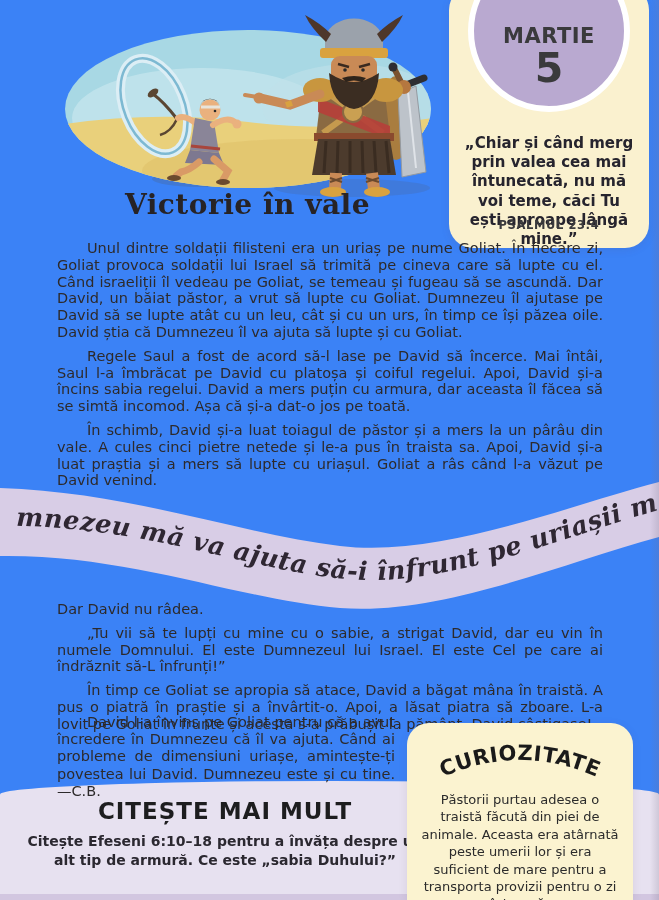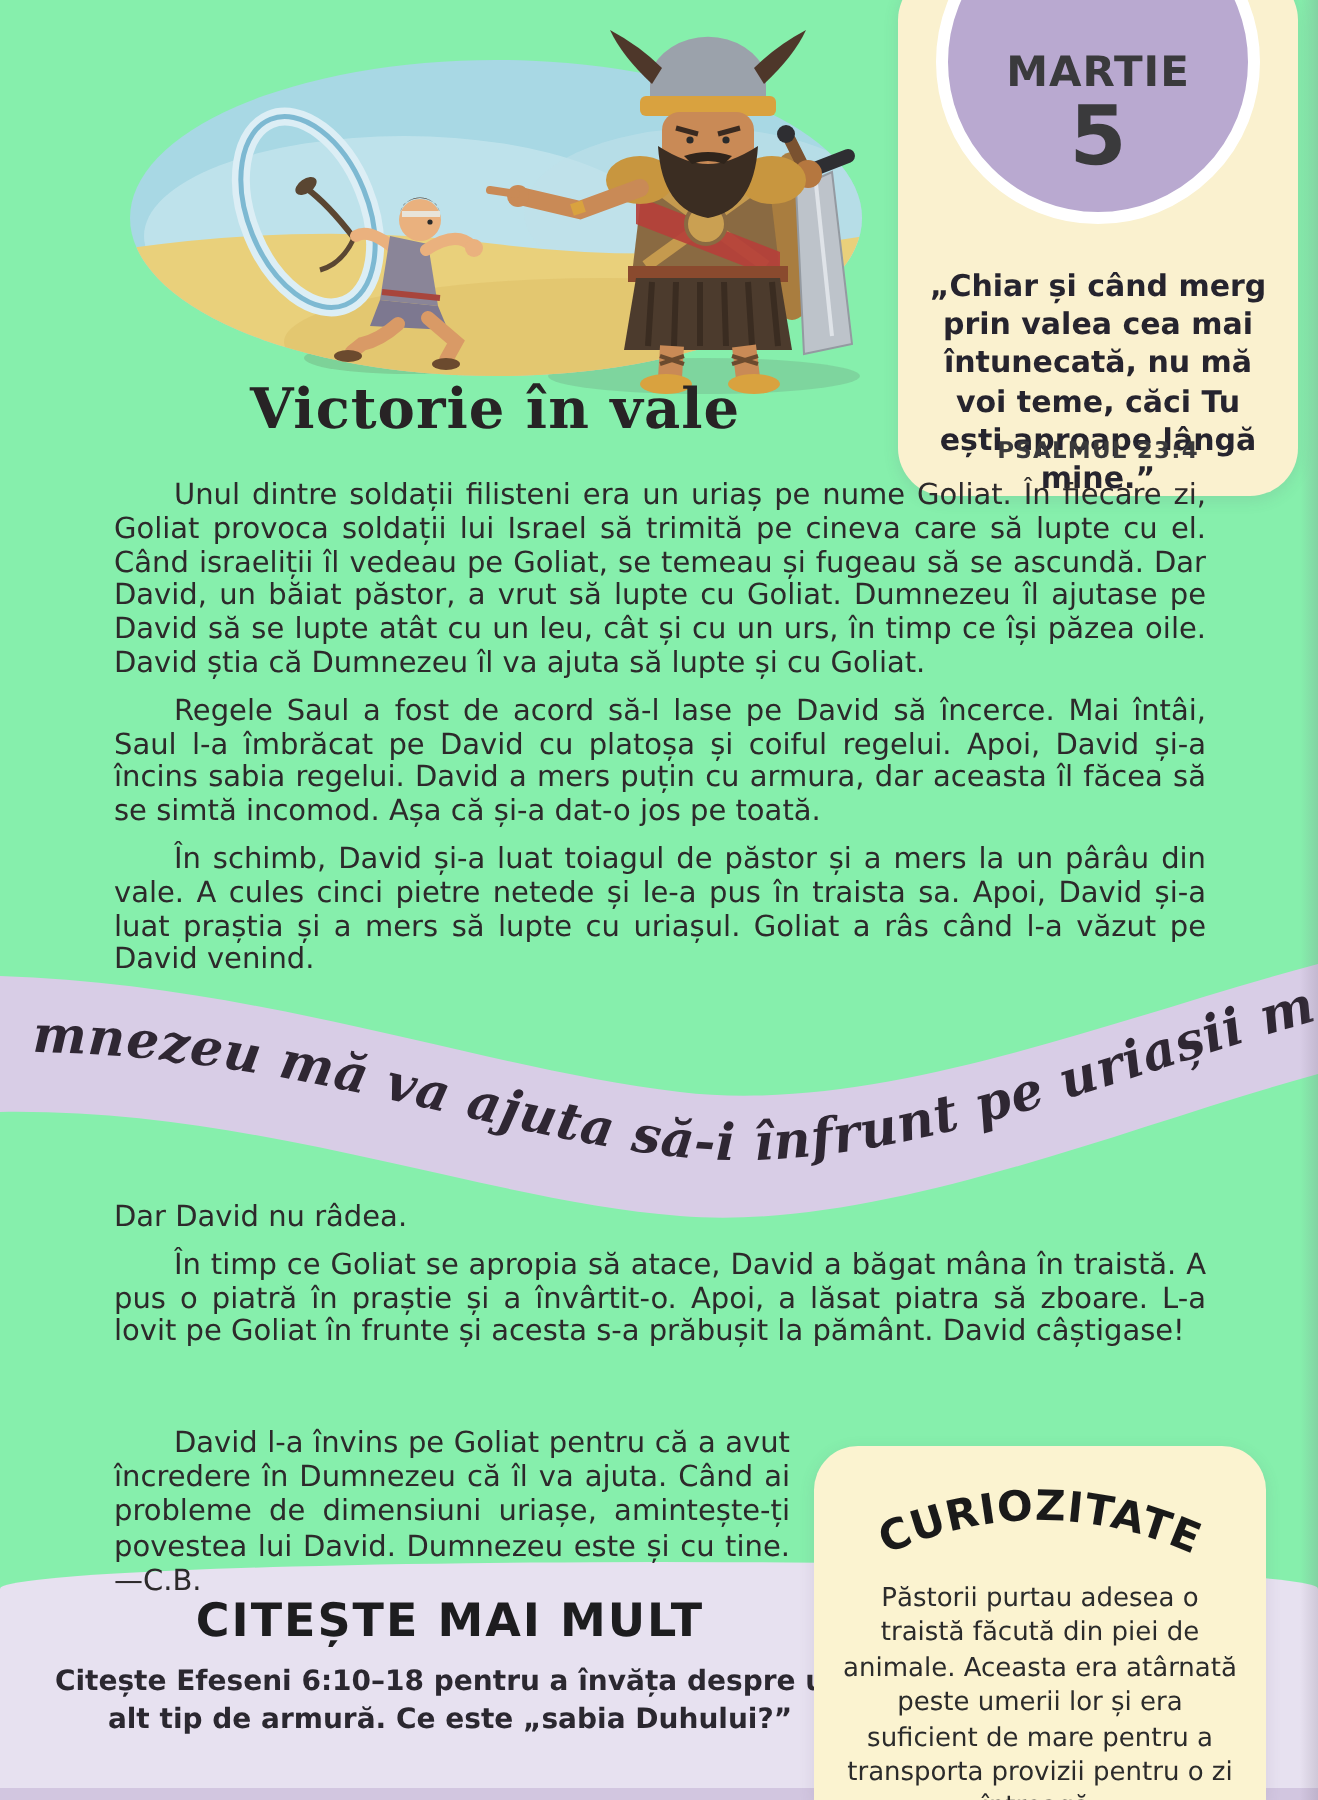--- a/index.html
+++ b/index.html
@@ -1,17 +1,17 @@
 <!DOCTYPE html>
 <html lang="ro"><head>
 <meta charset="utf-8">
 <style>
   html,body{margin:0;padding:0;background:#9a9a9a;}
   .page{
-    position:relative;width:659px;height:900px;background:#86efac;
+    position:relative;width:659px;height:900px;background:#3b82f6;
     overflow:hidden;font-family:"DejaVu Sans","Liberation Sans",sans-serif;
     color:#2d2a2b;margin:0 auto;
   }
   
   .footer-bg{
     position:absolute;left:0;top:781px;width:659px;height:119px;
     background:#e7e1f0;
     border-top-left-radius:60% 16px;border-top-right-radius:60% 16px;
   }
   .footer-strip{
@@ -217,20 +217,21 @@
       <path id="bannerTextPath" d="M18,44 C150,46 250,88 345,97 C445,106 560,56 652,30" fill="none"></path>
     </defs>
     <path class="banner-ribbon" d="M0,6 C130,10 240,52 340,64 C440,76 560,26 659,0 L659,55 C560,82 440,134 340,126 C240,118 130,72 0,74 Z"></path>
     <text class="banner-txt">
       <textPath href="#bannerTextPath" startOffset="50%" text-anchor="middle">Dumnezeu mă va ajuta să-i înfrunt pe uriașii mei.</textPath>
     </text>
   </svg>
 
   <div class="body-col2">
     <p>Dar David nu râdea.</p>
+    <p class="indent">„Tu vii să te lupți cu mine cu o sabie, a strigat David, dar eu vin în numele Domnului. El este Dumnezeul lui Israel. El este Cel pe care ai îndrăznit să-L înfrunți!”</p>
     <p class="indent">În timp ce Goliat se apropia să atace, David a băgat mâna în traistă. A pus o piatră în praștie și a învârtit-o. Apoi, a lăsat piatra să zboare. L-a lovit pe Goliat în frunte și acesta s-a prăbușit la pământ. David câștigase!</p>
   </div>
 
   <p class="conclusion">David l-a învins pe Goliat pentru că a avut încredere în Dumnezeu că îl va ajuta. Când ai probleme de dimensiuni uriașe, amintește-ți povestea lui David. Dumnezeu este și cu tine. —C.B.</p>
 
   <div class="read-more">
     <h2>CITEȘTE MAI MULT</h2>
     <p>Citește Efeseni 6:10–18 pentru a învăța despre un alt tip de armură. Ce este „sabia Duhului?”</p>
   </div>
 

